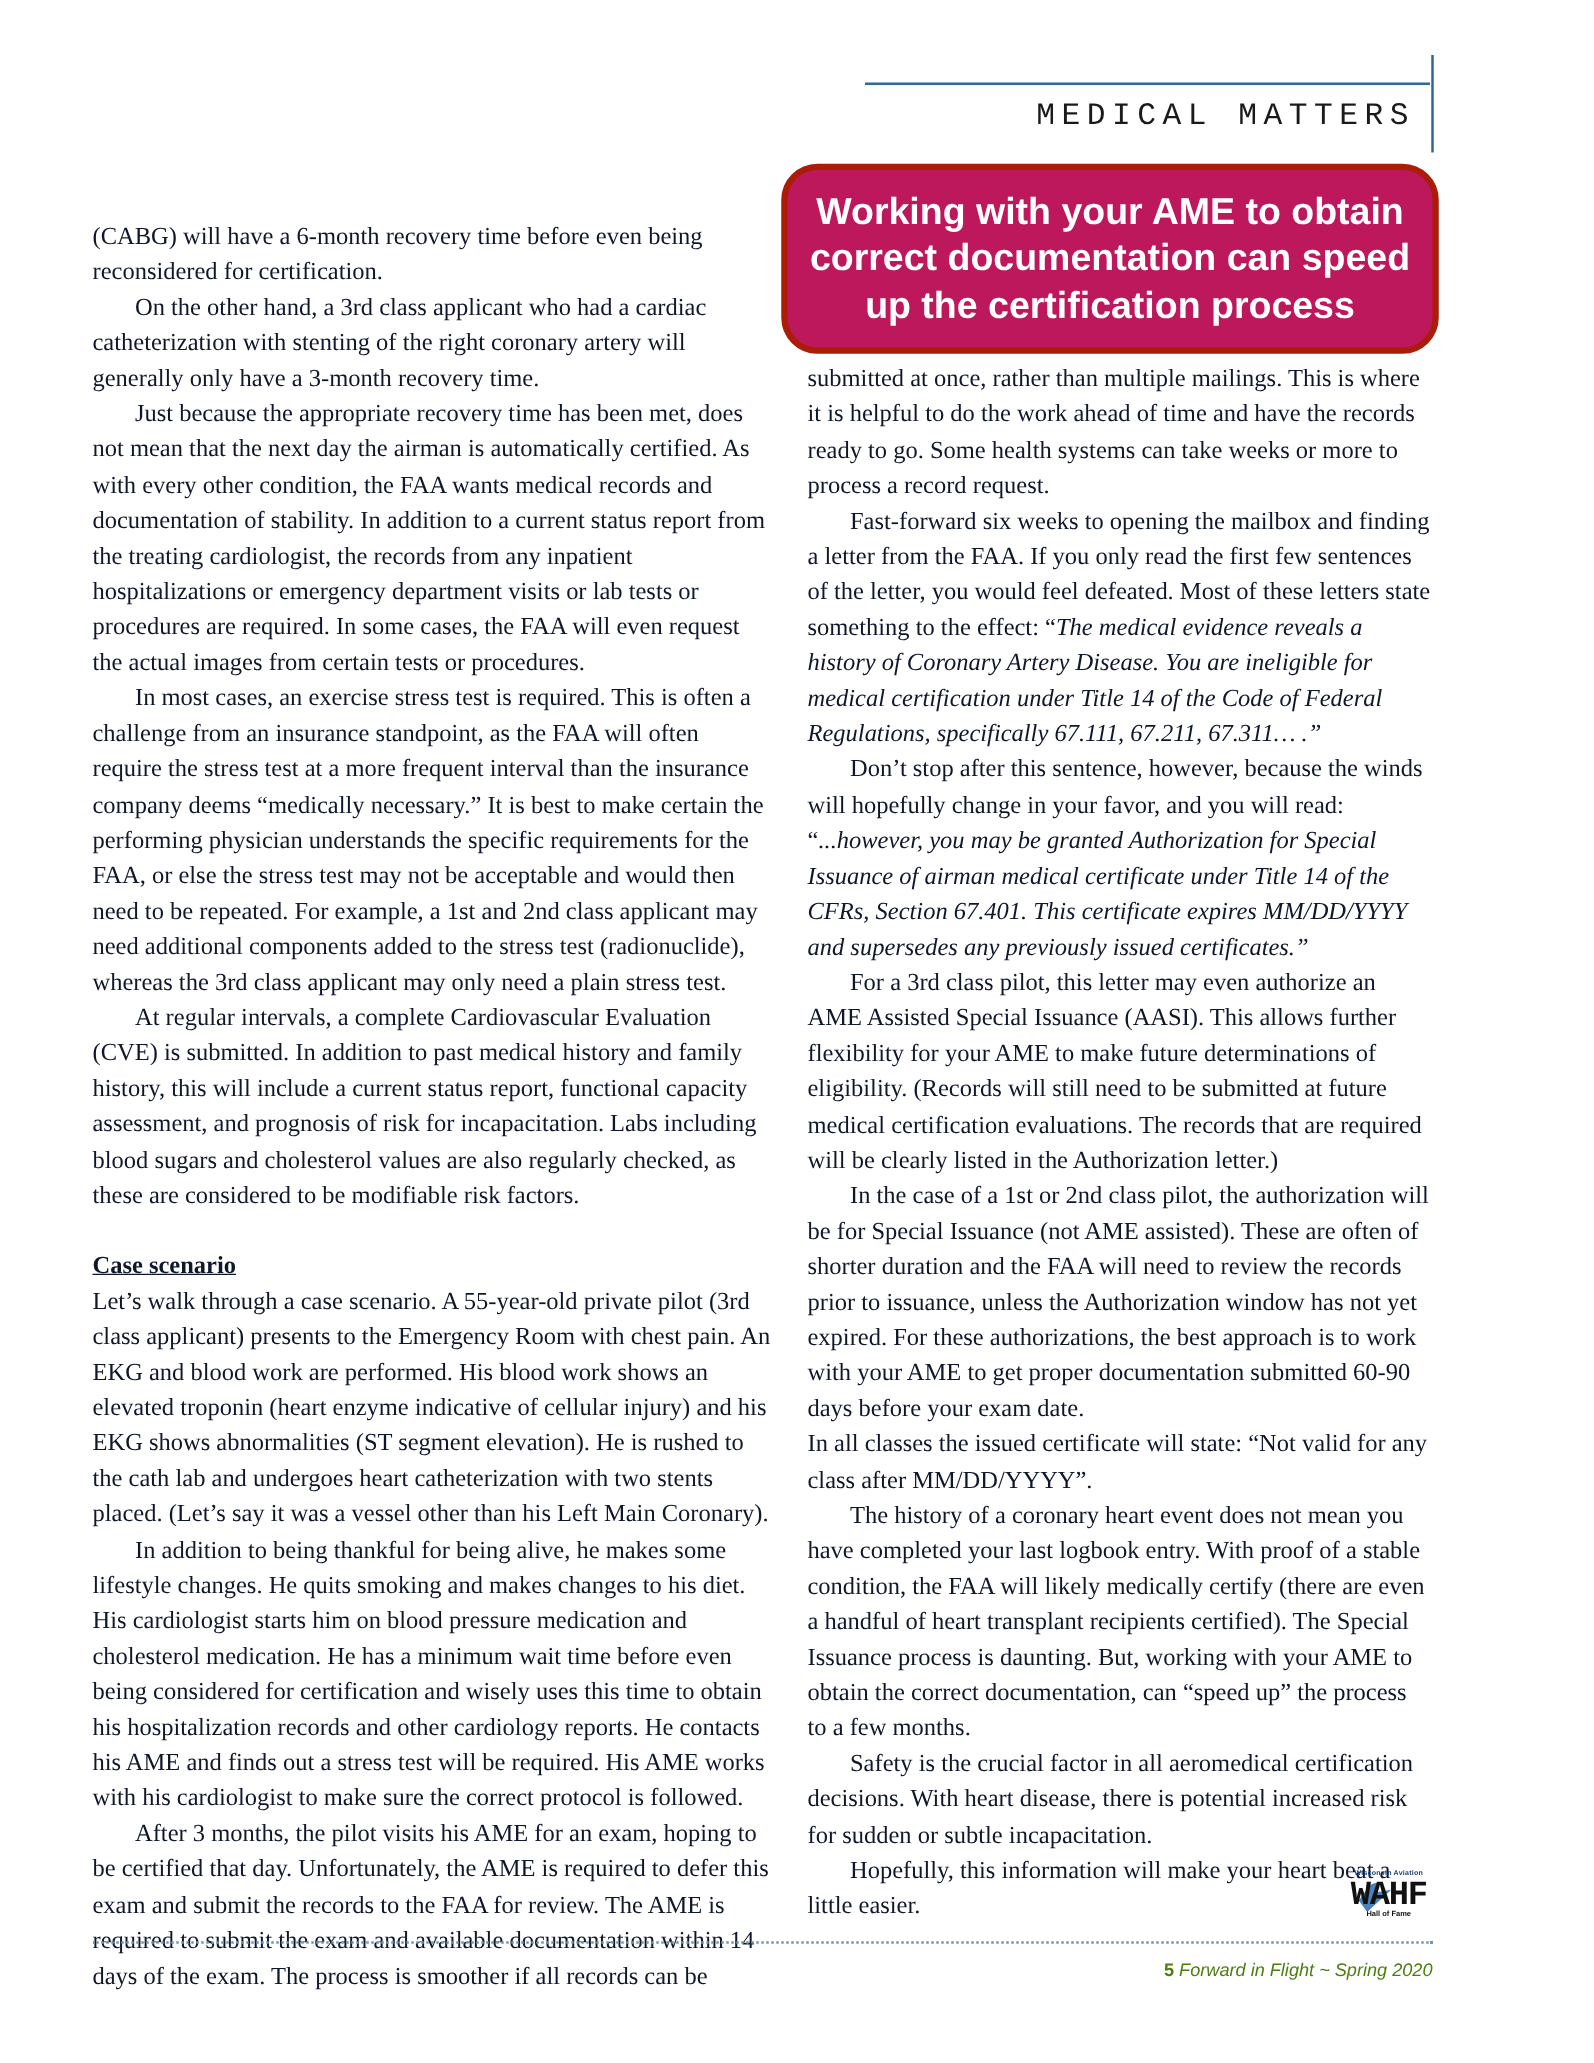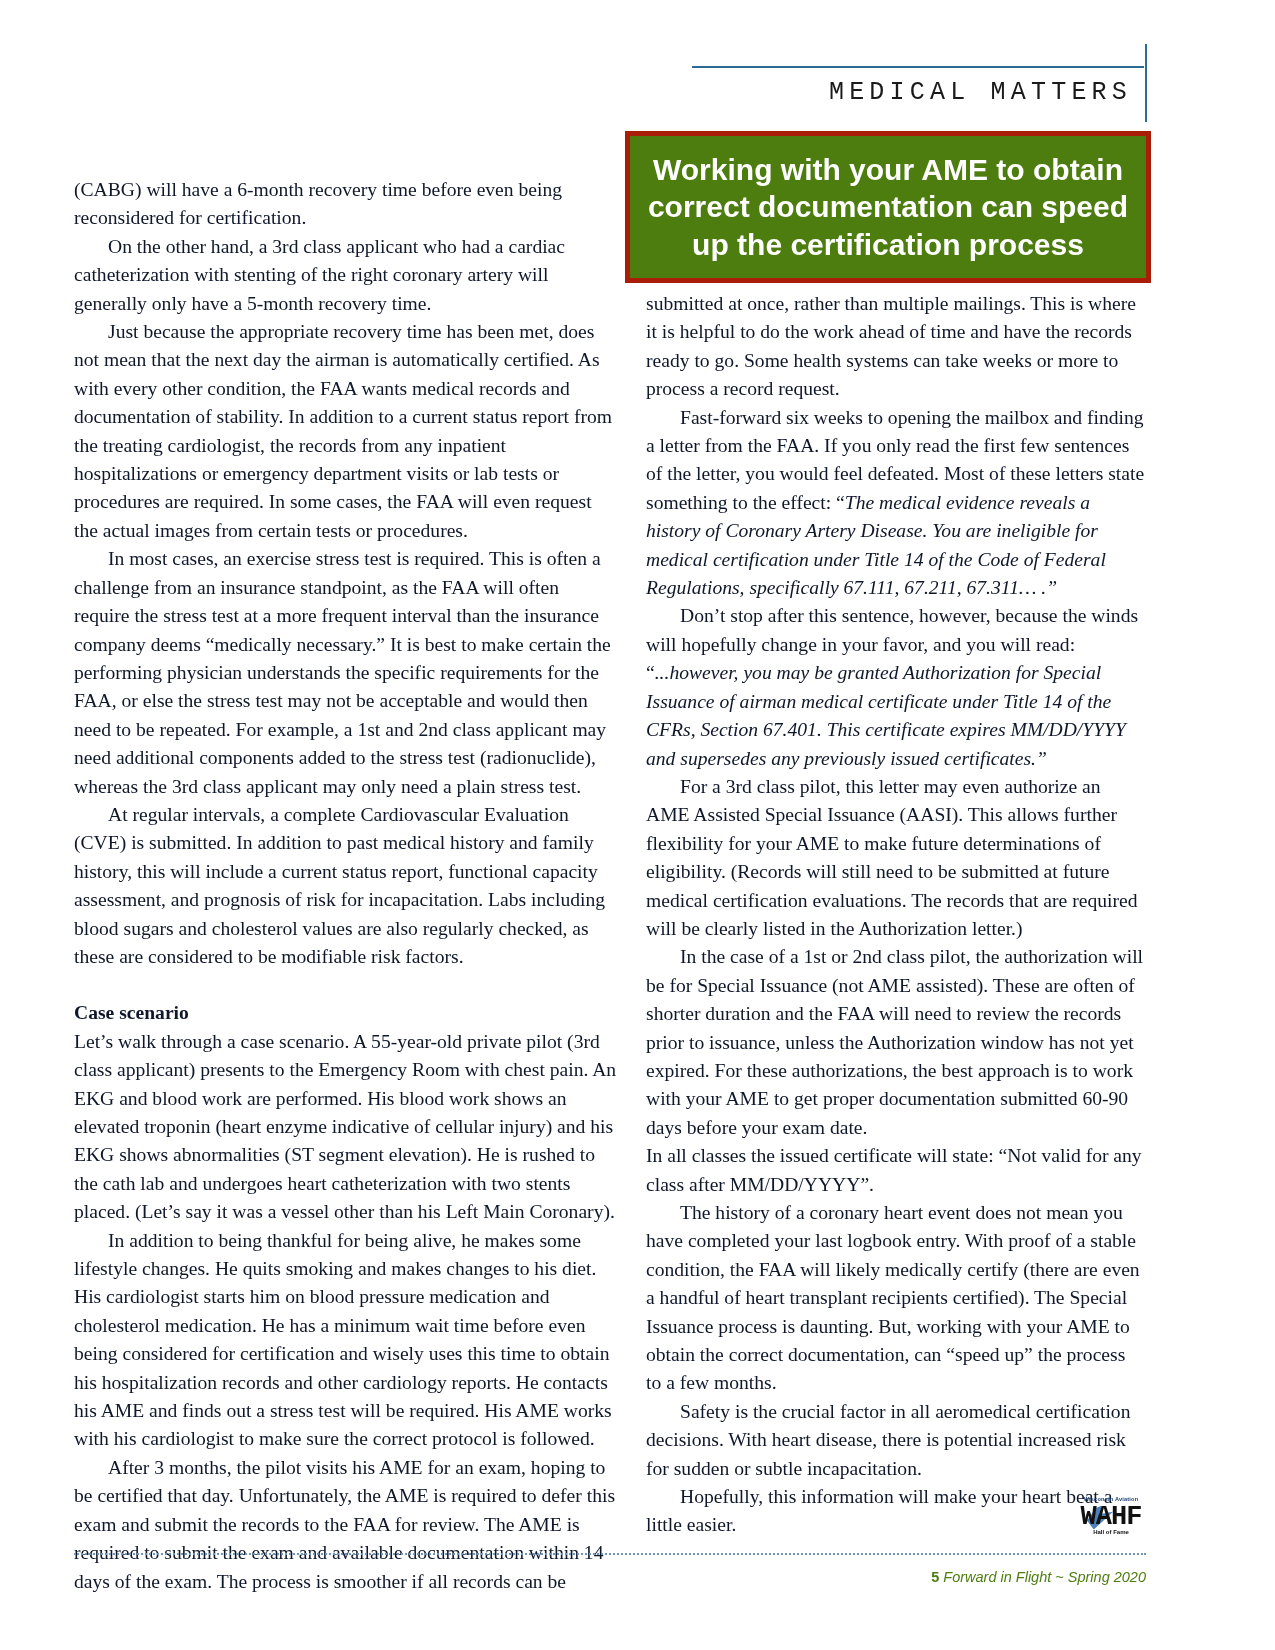--- a/index.html
+++ b/index.html
@@ -110,20 +110,21 @@
   }
   .col p.noindent {
     text-indent: 0;
   }
   .col h3.subhead {
     margin: 0;
     font-size: 19.6px;
     line-height: 28.4px;
     font-weight: bold;
     text-indent: 0;
+    text-decoration: underline;
   }
   .spacer-line {
     height: 28px;
   }
   .col em {
     font-style: italic;
   }
 
   
   .logo {
@@ -203,27 +204,27 @@
 <body>
 
 <div class="page">
 
   <div class="masthead">
     <div class="masthead-rule"></div>
     <div class="masthead-title">MEDICAL MATTERS</div>
   </div>
   <div class="masthead-vrule"></div>
 
-  <div class="pullquote" style="background: #4d7c0f; border-color: rgb(169, 29, 9);">
+  <div class="pullquote" style="background: #be185d; border-color: rgb(169, 29, 9); border-radius: 29px;">
     <div class="pullquote-text" style="color: rgb(255, 255, 255);">Working with your AME to obtain correct documentation can speed up the certification process</div>
   </div>
 
   <div class="col col-left">
     <p class="noindent">(CABG) will have a 6-month recovery time before even being reconsidered for certification.</p>
-    <p>On the other hand, a 3rd class applicant who had a cardiac catheterization with stenting of the right coronary artery will generally only have a 5-month recovery time.</p>
+    <p>On the other hand, a 3rd class applicant who had a cardiac catheterization with stenting of the right coronary artery will generally only have a 3-month recovery time.</p>
     <p>Just because the appropriate recovery time has been met, does not mean that the next day the airman is automatically certified. As with every other condition, the FAA wants medical records and documentation of stability. In addition to a current status report from the treating cardiologist, the records from any inpatient hospitalizations or emergency department visits or lab tests or procedures are required. In some cases, the FAA will even request the actual images from certain tests or procedures.</p>
     <p>In most cases, an exercise stress test is required. This is often a challenge from an insurance standpoint, as the FAA will often require the stress test at a more frequent interval than the insurance company deems “medically necessary.” It is best to make certain the performing physician understands the specific requirements for the FAA, or else the stress test may not be acceptable and would then need to be repeated. For example, a 1st and 2nd class applicant may need additional components added to the stress test (radionuclide), whereas the 3rd class applicant may only need a plain stress test.</p>
     <p>At regular intervals, a complete Cardiovascular Evaluation (CVE) is submitted. In addition to past medical history and family history, this will include a current status report, functional capacity assessment, and prognosis of risk for incapacitation. Labs including blood sugars and cholesterol values are also regularly checked, as these are considered to be modifiable risk factors.</p>
     <div class="spacer-line"></div>
     <h3 class="subhead">Case scenario</h3>
     <p class="noindent">Let’s walk through a case scenario. A 55-year-old private pilot (3rd class applicant) presents to the Emergency Room with chest pain. An EKG and blood work are performed. His blood work shows an elevated troponin (heart enzyme indicative of cellular injury) and his EKG shows abnormalities (ST segment elevation). He is rushed to the cath lab and undergoes heart catheterization with two stents placed. (Let’s say it was a vessel other than his Left Main Coronary).</p>
     <p>In addition to being thankful for being alive, he makes some lifestyle changes. He quits smoking and makes changes to his diet. His cardiologist starts him on blood pressure medication and cholesterol medication. He has a minimum wait time before even being considered for certification and wisely uses this time to obtain his hospitalization records and other cardiology reports. He contacts his AME and finds out a stress test will be required.  His AME works with his cardiologist to make sure the correct protocol is followed.</p>
     <p>After 3 months, the pilot visits his AME for an exam, hoping to be certified that day. Unfortunately, the AME is required to defer this exam and submit the records to the FAA for review. The AME is required to submit the exam and available documentation within 14 days of the exam. The process is smoother if all records can be</p>
   </div>
 

